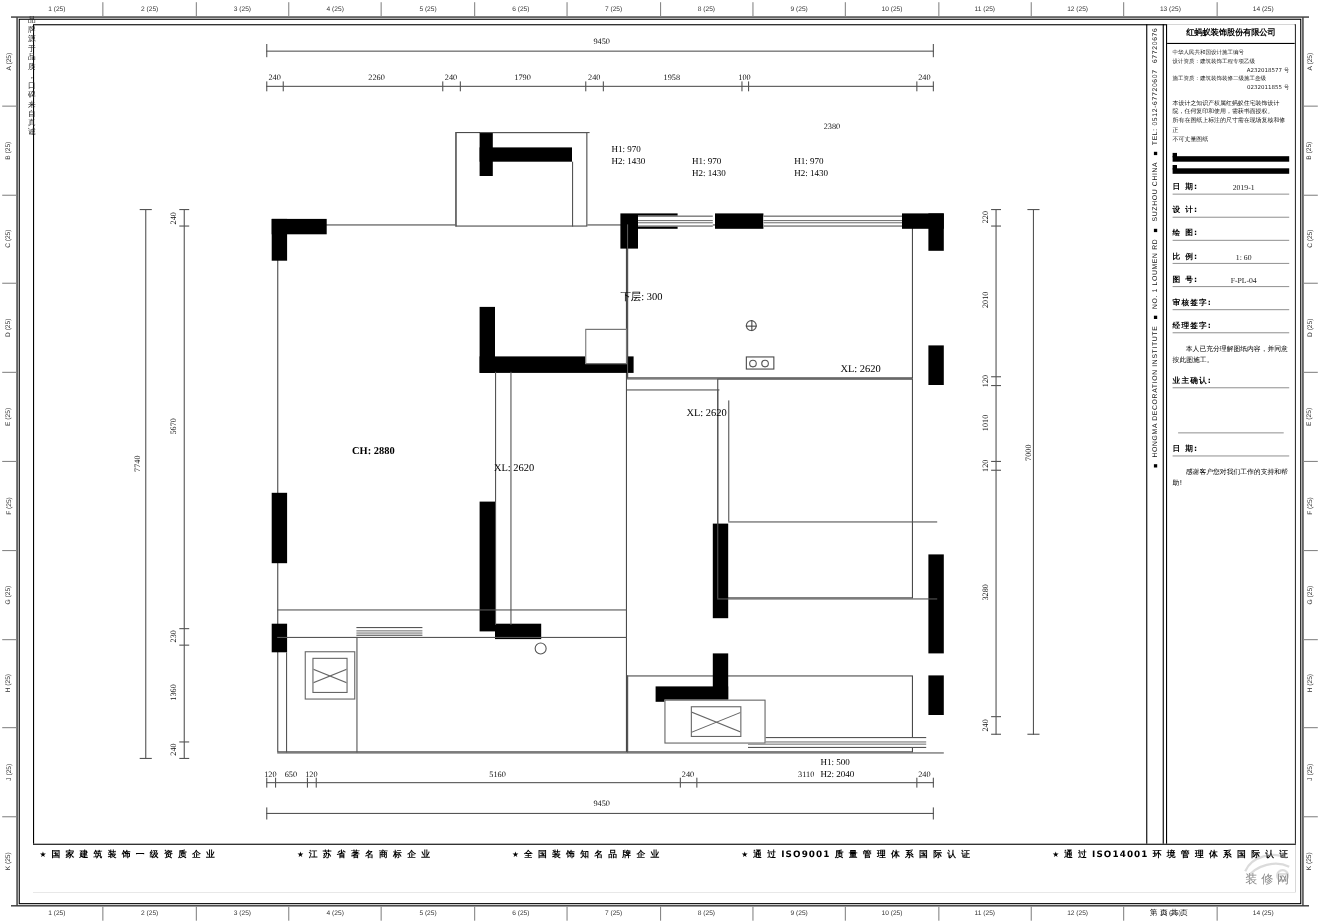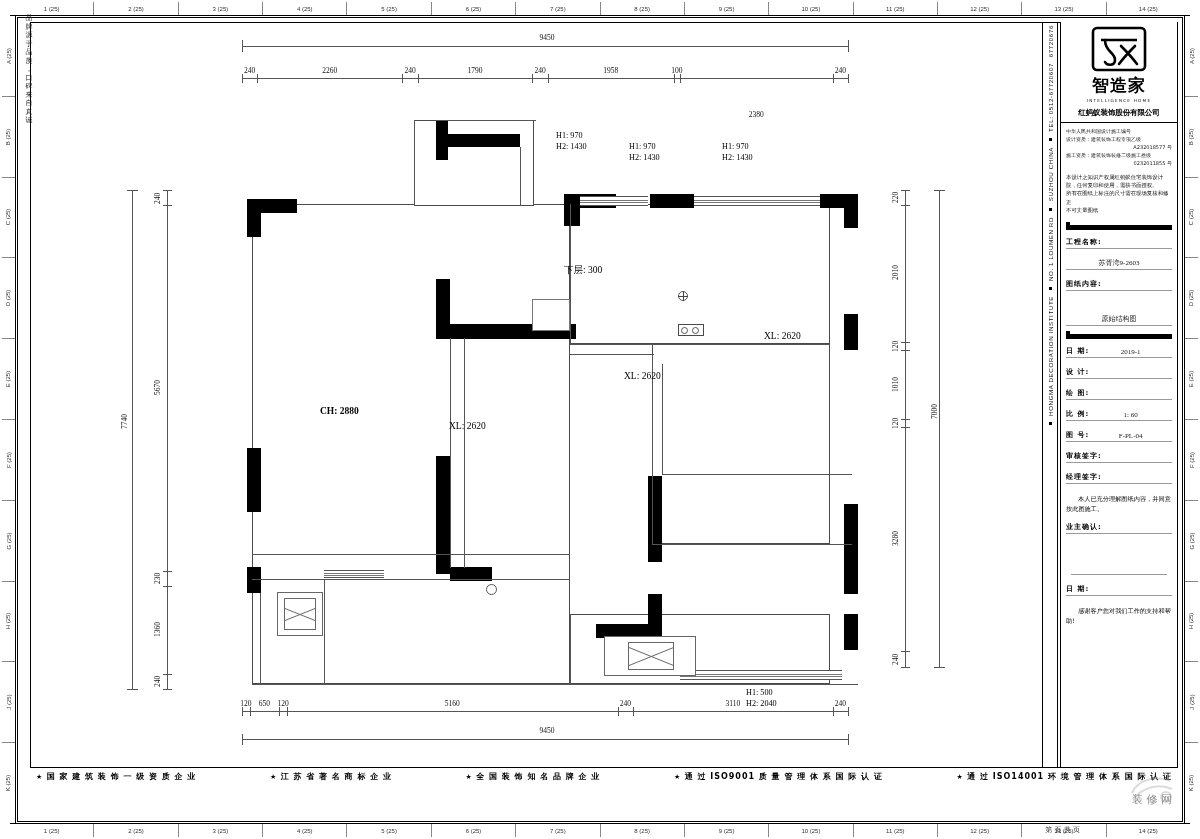--- a/index.html
+++ b/index.html
@@ -287,21 +287,21 @@
     <div class="dimline-h" style="left:208px;top:22px;width:607px;"></div>
     <div class="tick" style="left:208px;top:16px;width:1px;height:12px;"></div>
     <div class="tick" style="left:814px;top:16px;width:1px;height:12px;"></div>
     <div class="dlabel" style="left:468px;top:9px;width:90px;">9450</div>
 
     <div class="dimline-h" style="left:208px;top:54px;width:607px;"></div>
     <div id="dim-top-chain">
         <div class="tick" style="left: 208px; top: 50px; width: 1px; height: 9px;"></div>
         <div class="dlabel" style="left: 195.695px; top: 42px; width: 40px;">240</div>
         <div class="tick" style="left: 223.39px; top: 50px; width: 1px; height: 9px;"></div>
-        <div class="dlabel" style="left: 275.854px; top: 42px; width: 40px;">2260</div>
+        <div class="dlabel" style="left: 275.854px; top: 42px; width: 40px; text-align: right;">2260</div>
         <div class="tick" style="left: 368.317px; top: 50px; width: 1px; height: 9px;"></div>
         <div class="dlabel" style="left: 356.013px; top: 42px; width: 40px;">240</div>
         <div class="tick" style="left: 383.708px; top: 50px; width: 1px; height: 9px;"></div>
         <div class="dlabel" style="left: 421.102px; top: 42px; width: 40px;">1790</div>
         <div class="tick" style="left: 498.495px; top: 50px; width: 1px; height: 9px;"></div>
         <div class="dlabel" style="left: 486.19px; top: 42px; width: 40px;">240</div>
         <div class="tick" style="left: 513.886px; top: 50px; width: 1px; height: 9px;"></div>
         <div class="dlabel" style="left: 556.73px; top: 42px; width: 40px;">1958</div>
         <div class="tick" style="left: 639.575px; top: 50px; width: 1px; height: 9px;"></div>
         <div class="dlabel" style="left: 622.781px; top: 42px; width: 40px;">100</div>
@@ -475,62 +475,37 @@
       <div>H1: 970</div>
       <div>H2: 1430</div>
     </div>
     <div class="note-hh" style="left:712px;top:663px;">
       <div>H1: 500</div>
       <div>H2: 2040</div>
     </div>
   </div>
 
   <div class="titleblock">
-    <div class="tb-logo">
-      <svg width="56" height="46" viewBox="0 0 56 46">
-        <rect x="2" y="2" width="52" height="42" rx="4" fill="none" stroke="#000" stroke-width="2.6"></rect>
-        <path d="M10 14 H46" stroke="#000" stroke-width="2.6" fill="none"></path>
-        <path d="M14 14 C14 26, 24 26, 24 34 C24 40, 16 40, 14 36" stroke="#000" stroke-width="2.6" fill="none" stroke-linecap="round"></path>
-        <path d="M30 20 C36 26, 40 30, 46 38" stroke="#000" stroke-width="2.6" fill="none" stroke-linecap="round"></path>
-        <path d="M44 20 C38 26, 34 30, 28 38" stroke="#000" stroke-width="2.6" fill="none" stroke-linecap="round"></path>
-      </svg>
-      <div class="tb-brand">智造家</div>
-      <div class="tb-brand-en">INTELLIGENCE HOME</div>
-    </div>
     <div class="tb-company">红蚂蚁装饰股份有限公司</div>
 
     <div class="tb-cert">
       <div>中华人民共和国设计施工编号</div>
       <div>设计资质：建筑装饰工程专项乙级</div>
       <div class="r">A232018577 号</div>
       <div>施工资质：建筑装饰装修二级施工叁级</div>
       <div class="r">0232011855 号</div>
     </div>
 
     <div class="tb-legal" style="white-space:pre-line;">本设计之知识产权属红蚂蚁住宅装饰设计院，任何复印和使用，需获书面授权。
 所有在图纸上标注的尺寸需在现场复核和修正
 不可丈量图纸</div>
 
     <div class="tb-bar sm"></div>
     <div class="tb-bar" style="margin-top:-4px;"></div>
 
-    <div class="tb-rows">
-      <div class="tb-row">
-        <span class="k">工程名称:</span>
-      </div>
-      <div class="tb-row">
-        <span class="v">苏胥湾9-2603</span>
-      </div>
-      <div class="tb-row">
-        <span class="k">图纸内容:</span>
-      </div>
-      <div class="tb-row tb-tall">
-        <span class="v">原始结构图</span>
-      </div>
-    </div>
 
     <div class="tb-bar sm"></div>
     <div class="tb-bar" style="margin-top:-4px;"></div>
 
     <div class="tb-rows" id="meta-fields">
         <div class="tb-row">
           <span class="k">日  期:</span>
           <span class="v">2019-1</span>
         </div>
         <div class="tb-row">

